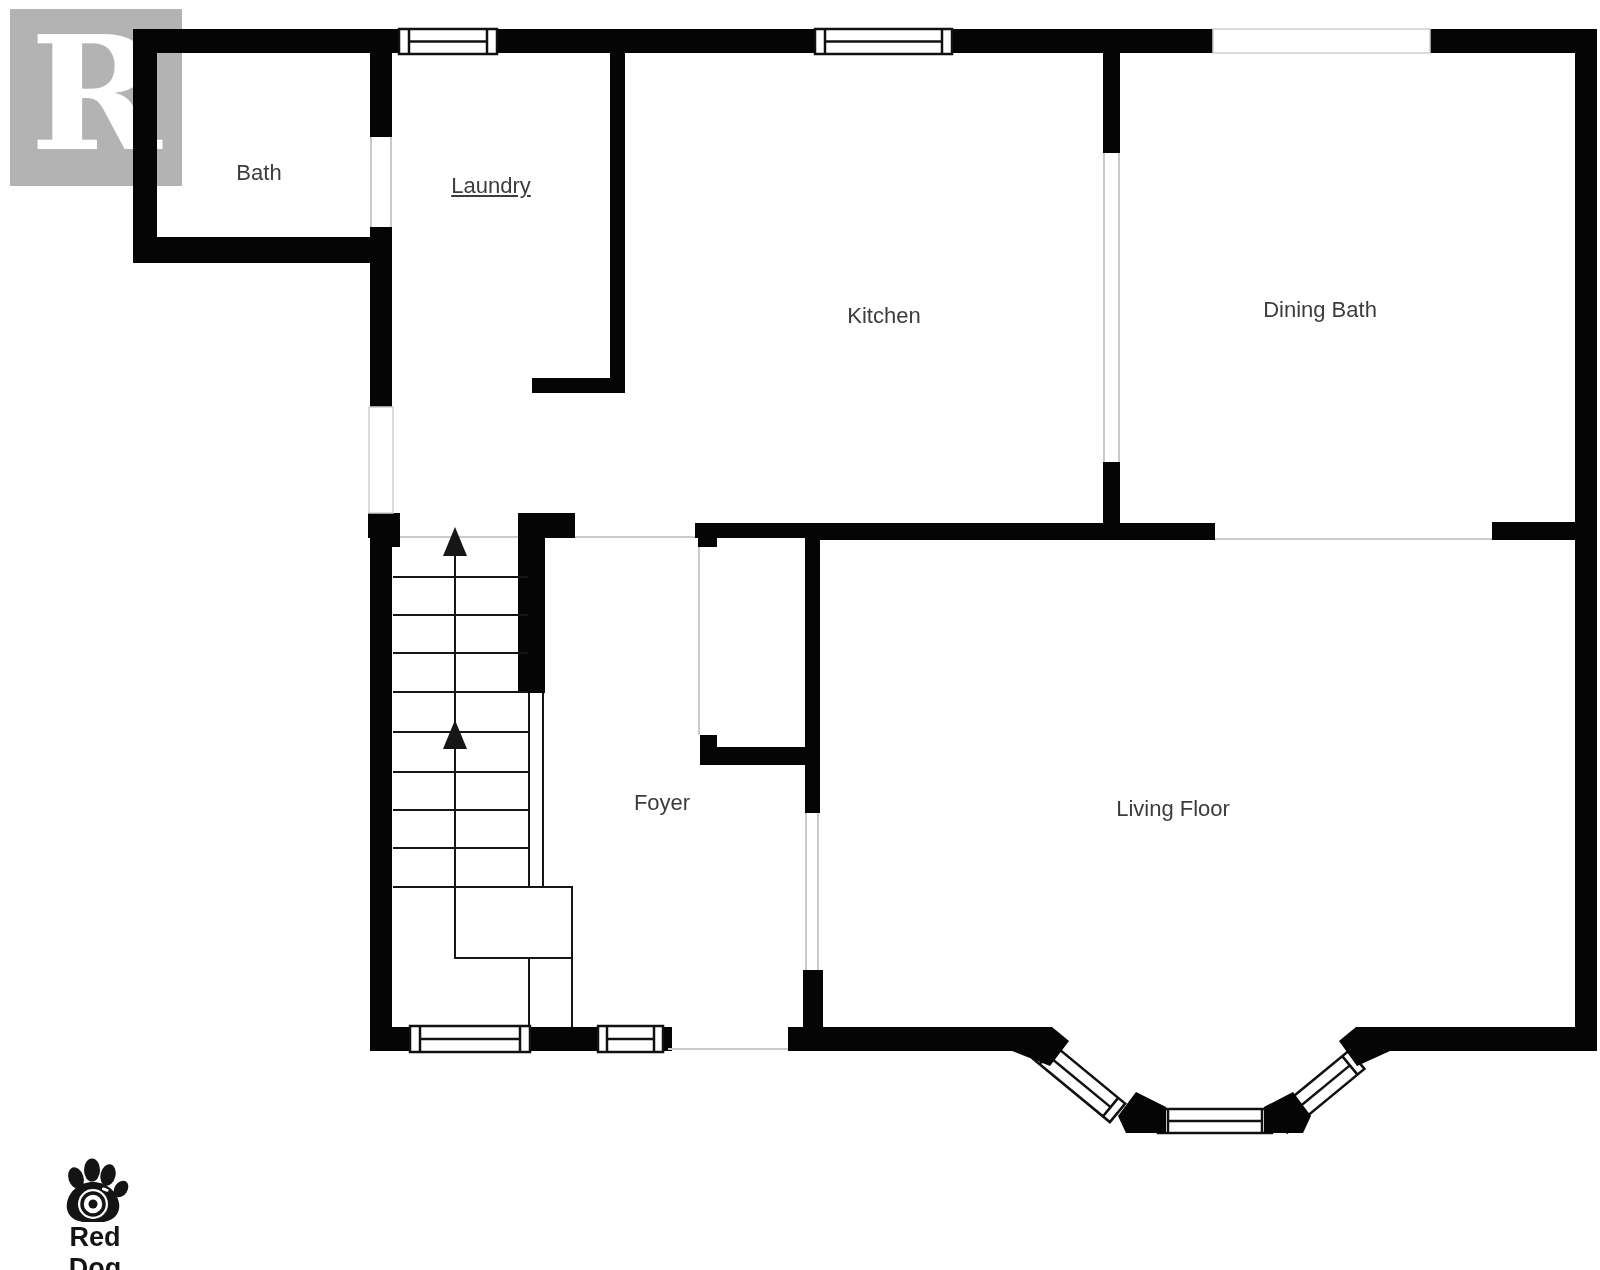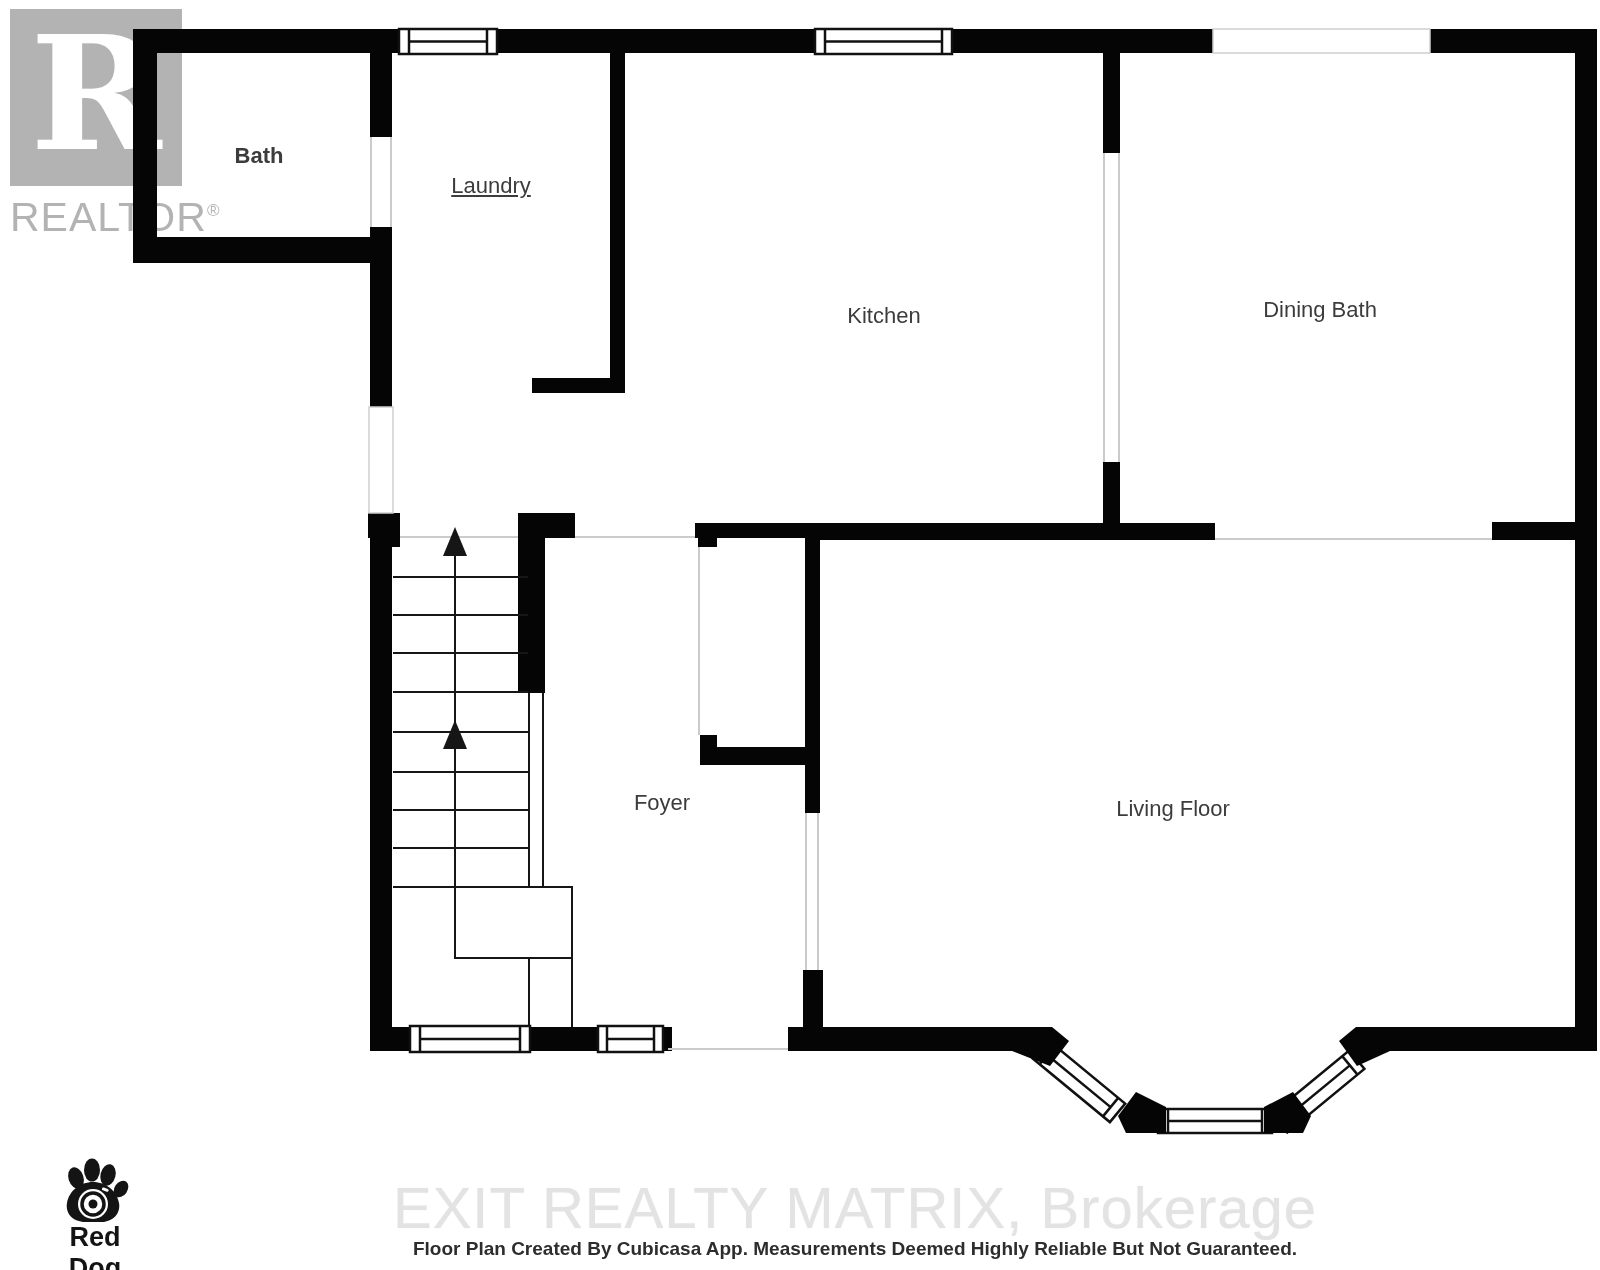--- a/index.html
+++ b/index.html
@@ -12,21 +12,21 @@
   .realtor-box{width:172px;height:177px;background:#b3b3b3;position:relative;}
   .realtor-box .r{position:absolute;left:0;top:-4px;width:100%;height:100%;
      font-family:"DejaVu Serif", serif;font-weight:bold;font-size:158px;line-height:177px;
      color:#ffffff;text-align:center;}
   .realtor-word{margin-top:8px;font-size:41px;letter-spacing:1px;color:#b3b3b3;white-space:nowrap;}
   .realtor-word sup{font-size:17px;vertical-align:super;}
 
   
   .room-label{position:absolute;z-index:4;transform:translate(-50%,-50%);
      font-size:22px;color:#3c3c3c;white-space:nowrap;}
-  .lbl-bath{left:259px;top:156px;font-weight:bold;}
+  .lbl-bath{left:259px;top:173px;}
   .lbl-laundry{left:491px;top:186px;text-decoration:underline;}
   .lbl-kitchen{left:884px;top:316px;}
   .lbl-dining{left:1320px;top:310px;}
   .lbl-foyer{left:643px;top:803px;margin-left:19px;}
   .lbl-living{left:1173px;top:809px;}
 
   
   .watermark{position:absolute;left:300px;top:1174px;width:1110px;z-index:3;text-align:center;
      font-size:58px;letter-spacing:1px;color:#e3e3e3;white-space:nowrap;
      text-shadow:0 0 5px #ffffff, 0 0 1px #d6d6d6;}
@@ -38,21 +38,20 @@
 </style>
 </head>
 <body>
 
 <div id="canvas">
 
   <div class="realtor">
     <div class="realtor-box">
       <div class="r">R</div>
     </div>
-    <div class="realtor-word"><span>REALTOR</span><sup>®</sup></div>
   </div>
 
   <svg id="plan-svg" width="1600" height="1270" viewBox="0 0 1600 1270">
 
     <g fill="#050505">
 
       <rect x="133" y="29" width="266" height="24"></rect>
       <rect x="497" y="29" width="318" height="24"></rect>
       <rect x="952" y="29" width="261" height="24"></rect>
       <rect x="1430" y="29" width="167" height="24"></rect>
@@ -196,22 +195,20 @@
     </g>
   </svg>
 
   <div class="room-label lbl-bath">Bath</div>
   <div class="room-label lbl-laundry">Laundry</div>
   <div class="room-label lbl-kitchen">Kitchen</div>
   <div class="room-label lbl-dining">Dining Bath</div>
   <div class="room-label lbl-foyer">Foyer</div>
   <div class="room-label lbl-living">Living Floor</div>
 
-  <div class="watermark">EXIT REALTY MATRIX, Brokerage</div>
-  <div class="caption">Floor Plan Created By Cubicasa App. Measurements Deemed Highly Reliable But Not Guaranteed.</div>
 
   <div class="reddog">
     <svg width="110" height="64" viewBox="0 0 110 64">
       <g fill="#141414">
         <ellipse cx="36" cy="20" rx="7.5" ry="11" transform="rotate(-18 36 20)"></ellipse>
         <ellipse cx="52" cy="12" rx="8" ry="11.5"></ellipse>
         <ellipse cx="68" cy="17" rx="7.5" ry="11" transform="rotate(14 68 17)"></ellipse>
         <ellipse cx="81" cy="31" rx="6.5" ry="9" transform="rotate(34 81 31)"></ellipse>
         <path d="M53,24 C40,24 29,33 27,45 C25.5,53 30,60 37,62.5 C48,66 60,66 69,62.5 C76,60 80.5,53 79,45 C77,33 66,24 53,24 Z"></path>
       </g>

